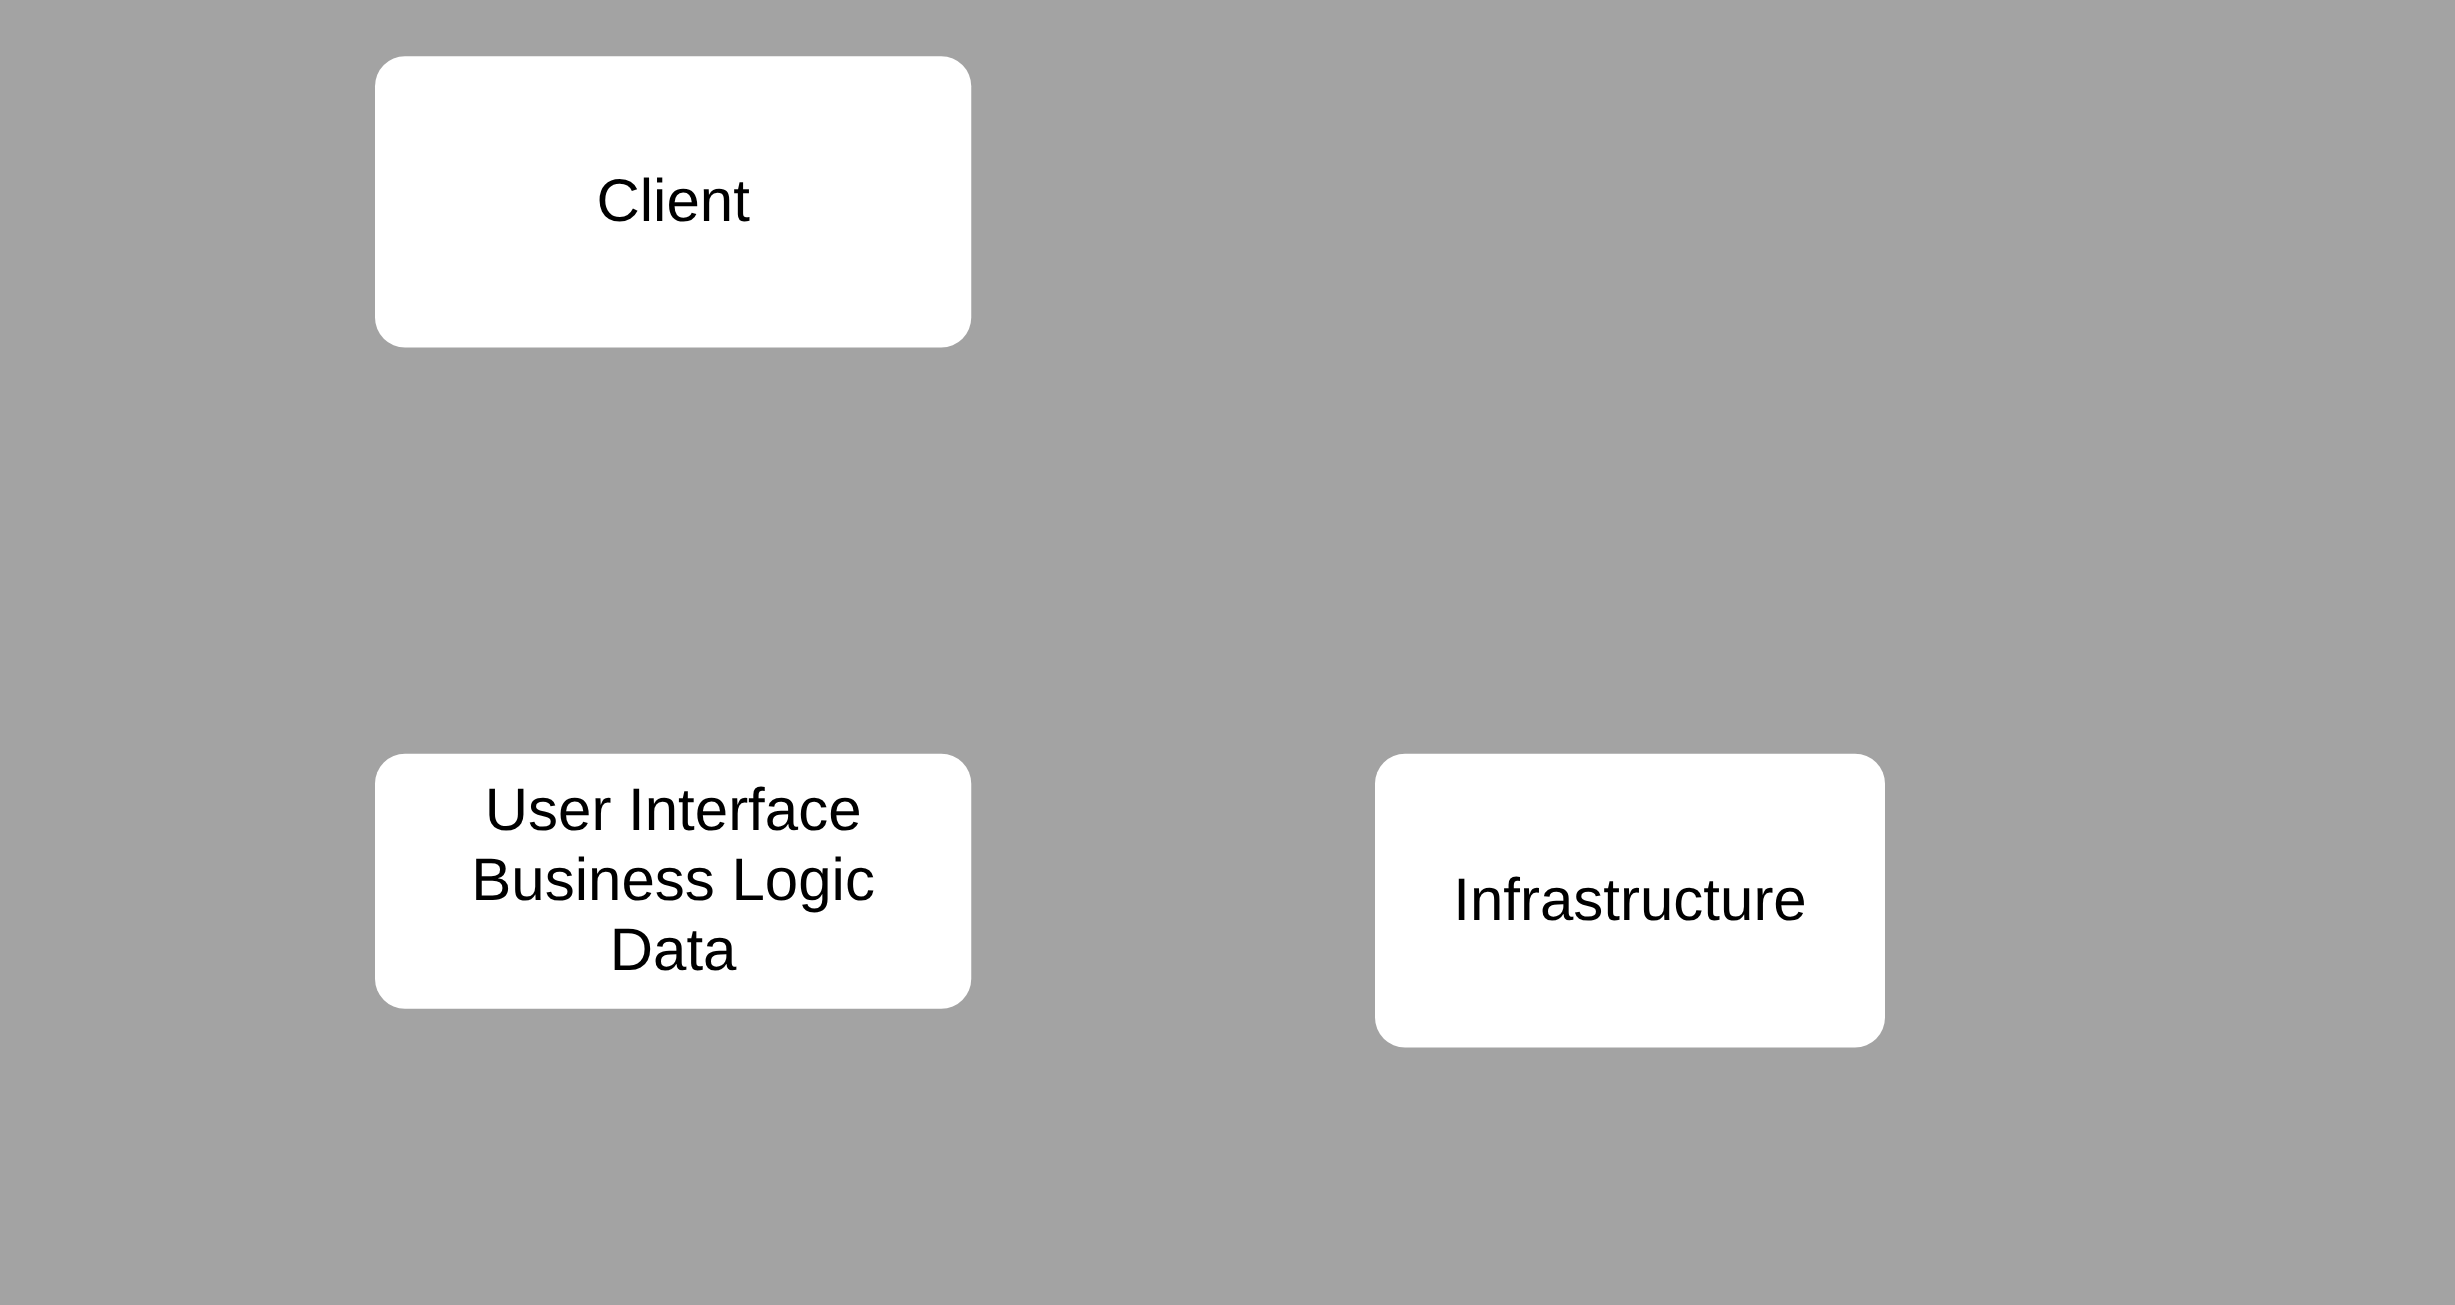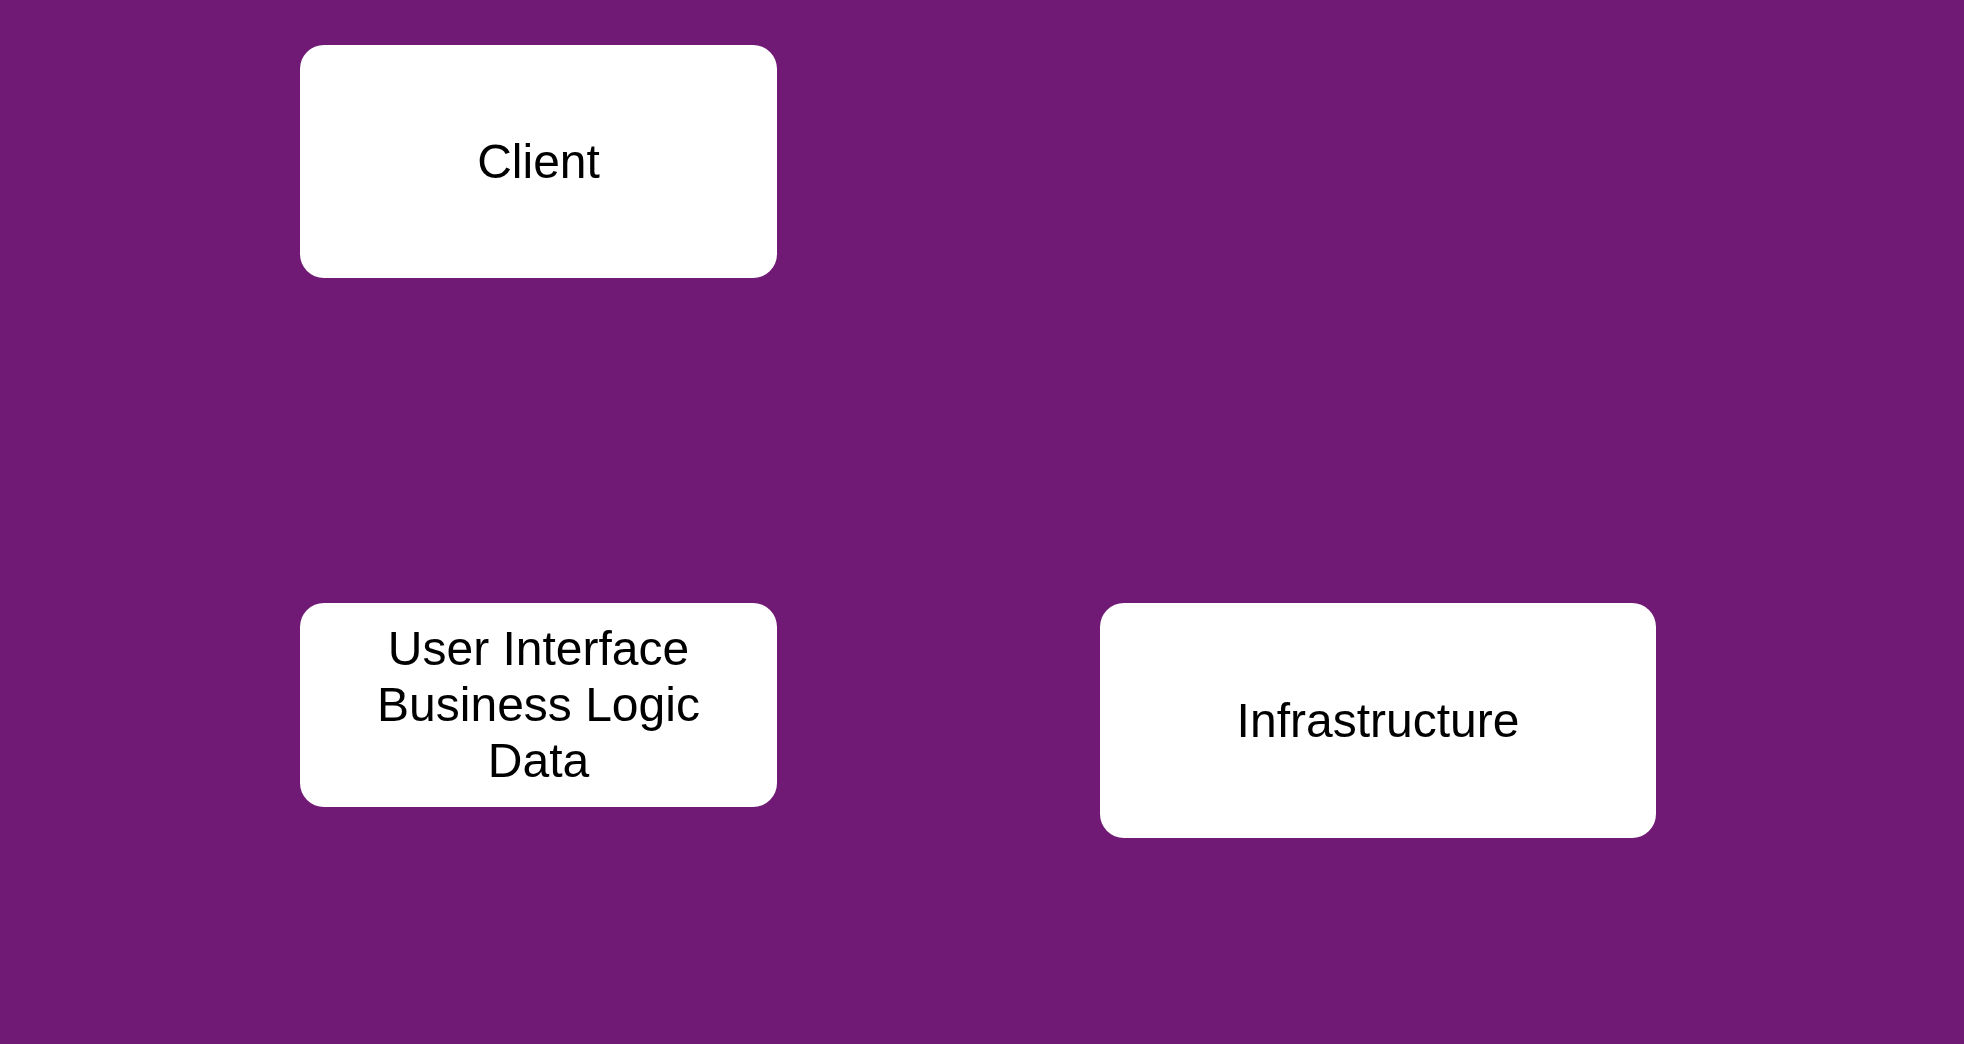--- a/index.html
+++ b/index.html
@@ -11,21 +11,21 @@
   body {
     width: 1964px;
     height: 1044px;
     overflow: hidden;
     font-family: "Liberation Sans", sans-serif;
   }
   #canvas {
     position: relative;
     width: 1964px;
     height: 1044px;
-    background: #701a75;
+    background: #a3a3a3;
   }
   .node {
     position: absolute;
     background: #ffffff;
     border-radius: 24px;
     display: flex;
     align-items: center;
     justify-content: center;
     text-align: center;
     box-sizing: border-box;
@@ -49,21 +49,21 @@
   }
   #node-application {
     left: 300px;
     top: 603px;
     width: 477px;
     height: 204px;
   }
   #node-infrastructure {
     left: 1100px;
     top: 603px;
-    width: 556px;
+    width: 408px;
     height: 235px;
   }
 </style>
 </head>
 <body>
 
 <div id="canvas">
 
   <div class="node" id="node-client">
     <span class="node-label">Client</span>

